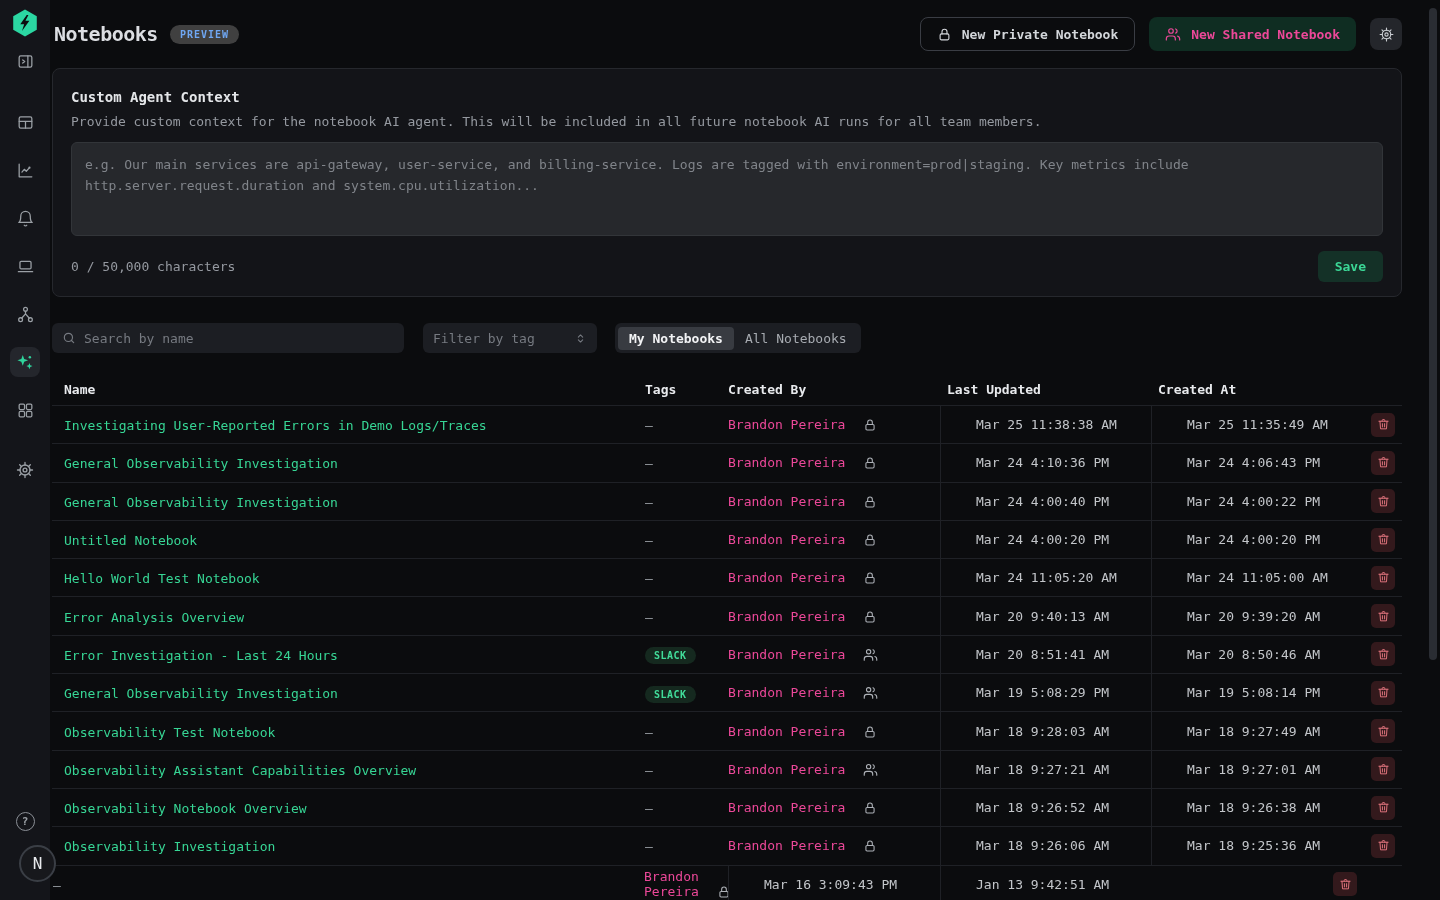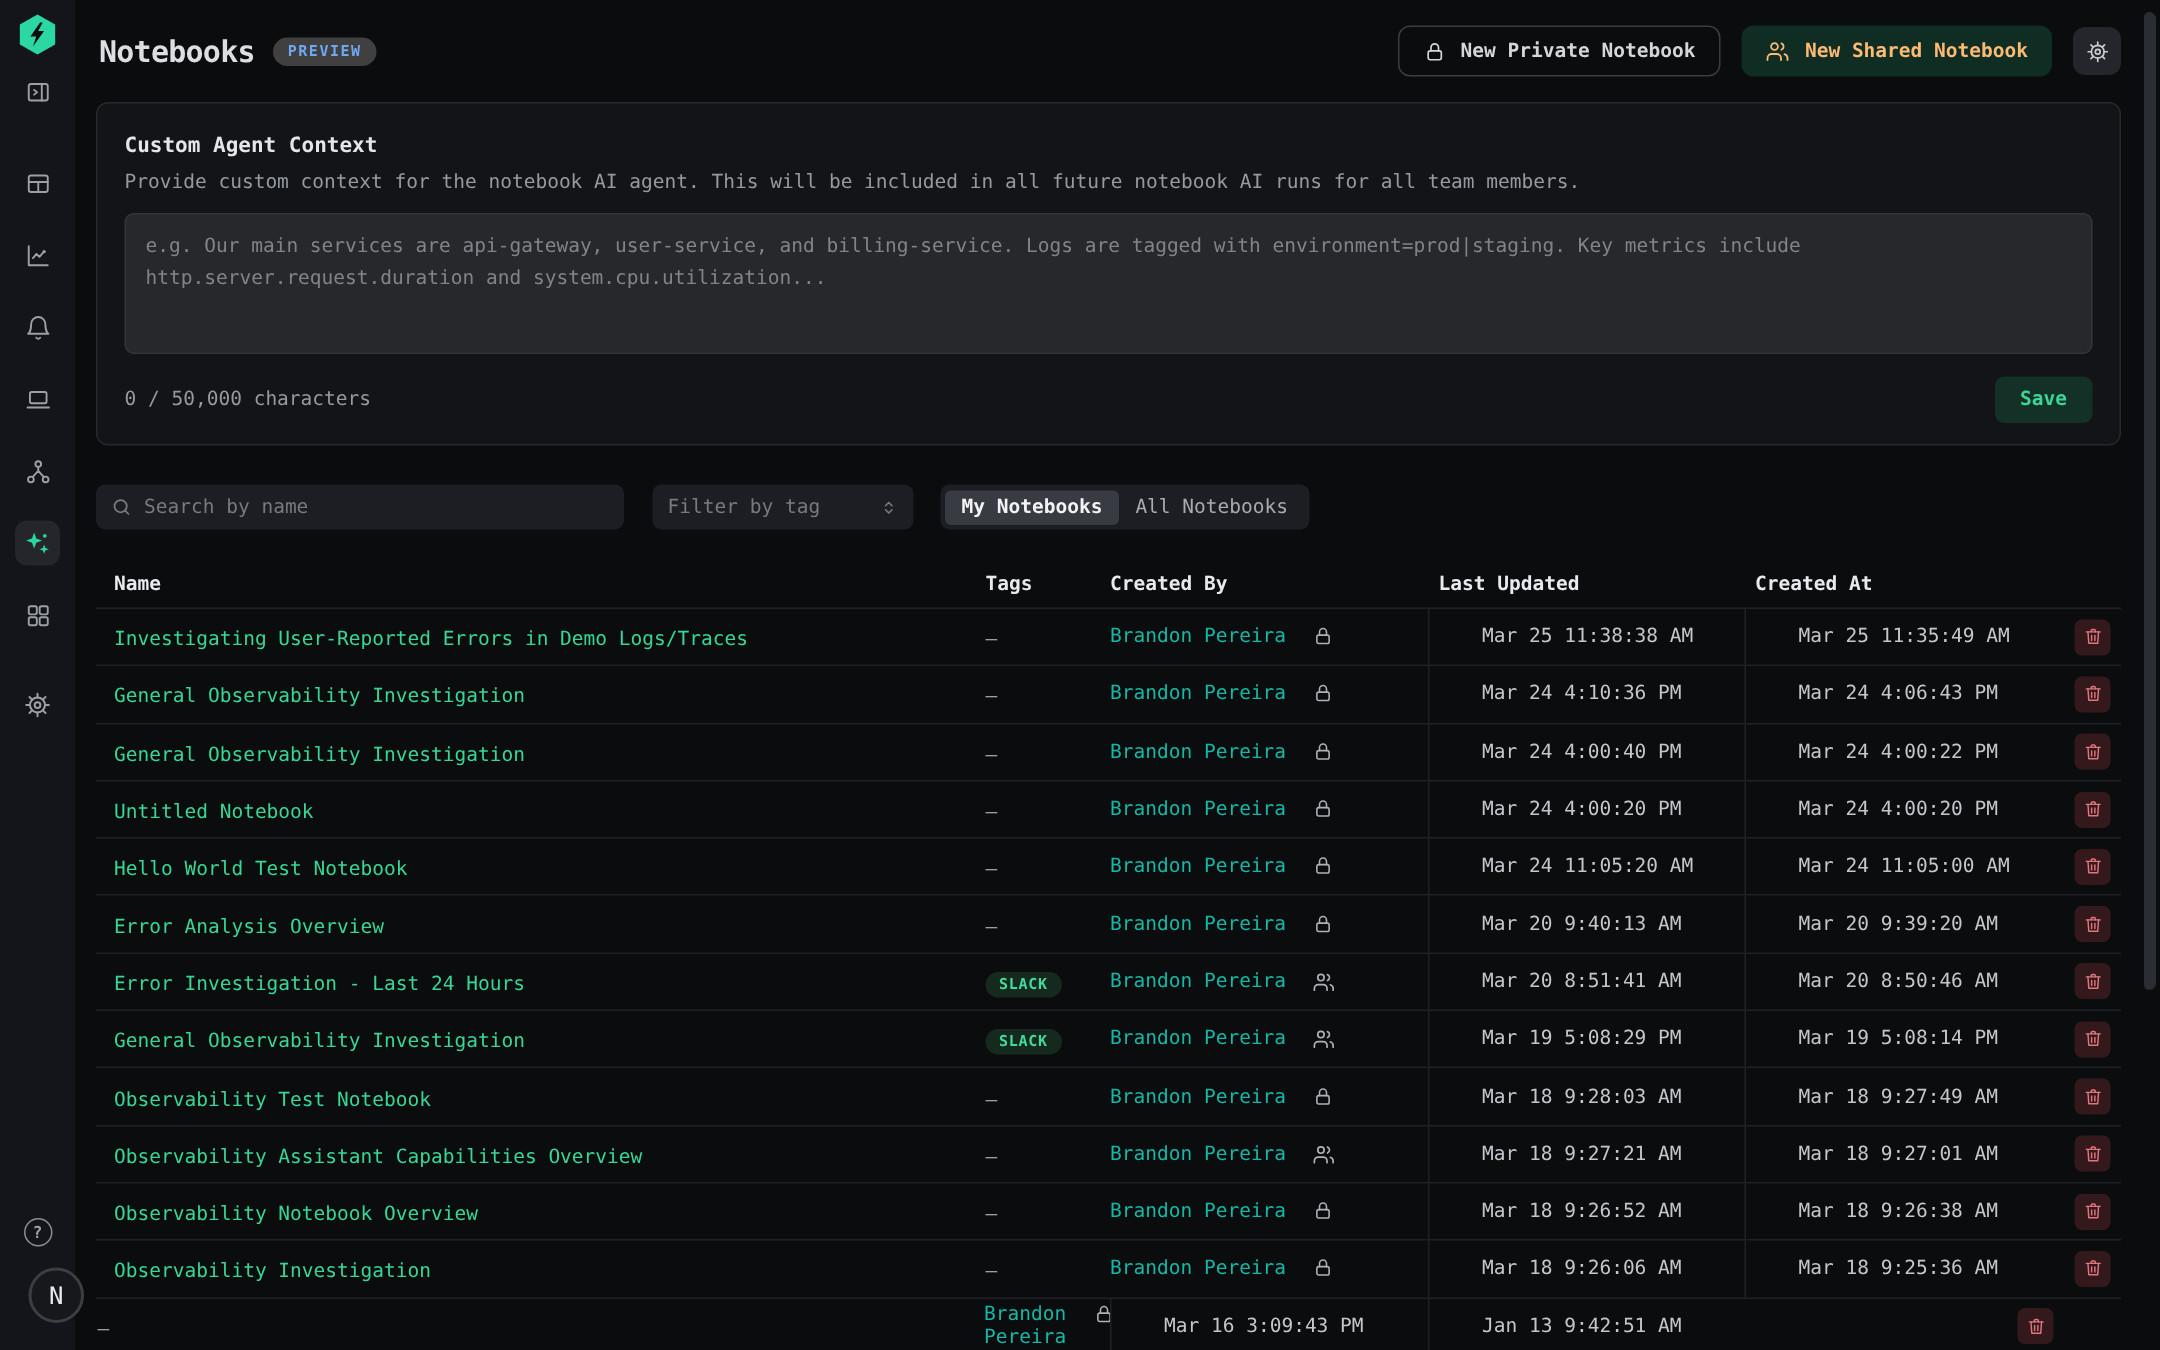--- a/index.html
+++ b/index.html
@@ -32,38 +32,38 @@
     margin-bottom:9px; cursor:pointer; font-weight:bold;
   }
   .avatar {
     position:fixed; left:19px; top:845px; width:37px; height:37px; border-radius:50%;
     background:#17181c; border:2px solid #3a3e45; color:#e8eaed;
     display:flex; align-items:center; justify-content:center;
     font-size:16px; z-index:6; cursor:pointer;
   }
 
   
-  .main { position:absolute; left:50px; top:0; width:1390px; height:900px; }
+  .main { position:absolute; left:38px; top:0; width:1390px; height:900px; }
 
   .topbar {
     display:flex; align-items:center; height:68px; padding:0 26px 0 16px;
   }
   .page-title { color:#dcdee2; font-size:20px; font-weight:bold; letter-spacing:-0.5px; }
   .preview-badge {
     margin-left:12px; background:#404040; color:#6fa7f3; font-size:10px; font-weight:bold;
     letter-spacing:1px; padding:4px 10px; border-radius:10px;
   }
   .topbar-actions { margin-left:auto; display:flex; align-items:center; gap:14px; }
   .btn {
     display:flex; align-items:center; gap:10px; height:34px; padding:0 16px;
     border-radius:8px; font-size:13px; font-weight:bold; cursor:pointer; border:none;
     font-family:inherit;
   }
   .btn-outline { background:transparent; border:1px solid #3a3d44; color:#d3d6da; }
-  .btn-green { background:#0f2d22; color:#fdba74; }
+  .btn-green { background:#0f2d22; color:#ec4899; }
   .icon-btn {
     width:32px; height:32px; border-radius:8px; background:#24262b; border:none;
     display:flex; align-items:center; justify-content:center; color:#c9ccd1; cursor:pointer;
   }
 
   
   .context-card {
     margin:0 26px 0 14px; background:#131418; border:1px solid #26282d;
     border-radius:8px; padding:20px 18px 14px;
   }
@@ -120,21 +120,21 @@
   .c-tags { padding-left:1px; }
   .c-upd, .c-crt { padding-left:7px; height:100%; display:flex; align-items:center; }
   .t-body .c-upd, .t-body .c-crt { border-left:1px solid #1f2126; }
   .c-act { display:flex; justify-content:flex-end; padding-right:7px; }
   .nb-link { color:#37d695; font-size:13px; text-decoration:none; cursor:pointer; }
   .tag-dash { color:#9ba0a6; font-size:13px; }
   .tag-badge {
     display:inline-block; background:#15291f; color:#41dc9a; font-size:10px; font-weight:bold;
     letter-spacing:0.5px; padding:3px 9px; border-radius:9px;
   }
-  .c-by { display:flex; align-items:flex-start; gap:18px; color:#14b8a6; font-size:13px; }
+  .c-by { display:flex; align-items:flex-end; gap:18px; color:#ec4899; font-size:13px; }
   .c-by .vis-icon { color:#aeb2b8; display:flex; }
   .cell-time { color:#c3c6ca; font-size:13px;padding-left:28px; }
   .trash-btn {
     width:24px; height:24px; border-radius:5px; background:#33191c; border:none;
     display:flex; align-items:center; justify-content:center; color:#e2757e; cursor:pointer;
   }
 
   
   .scrollbar-thumb {
     position:fixed; right:3px; top:8px; width:8px; height:652px;

